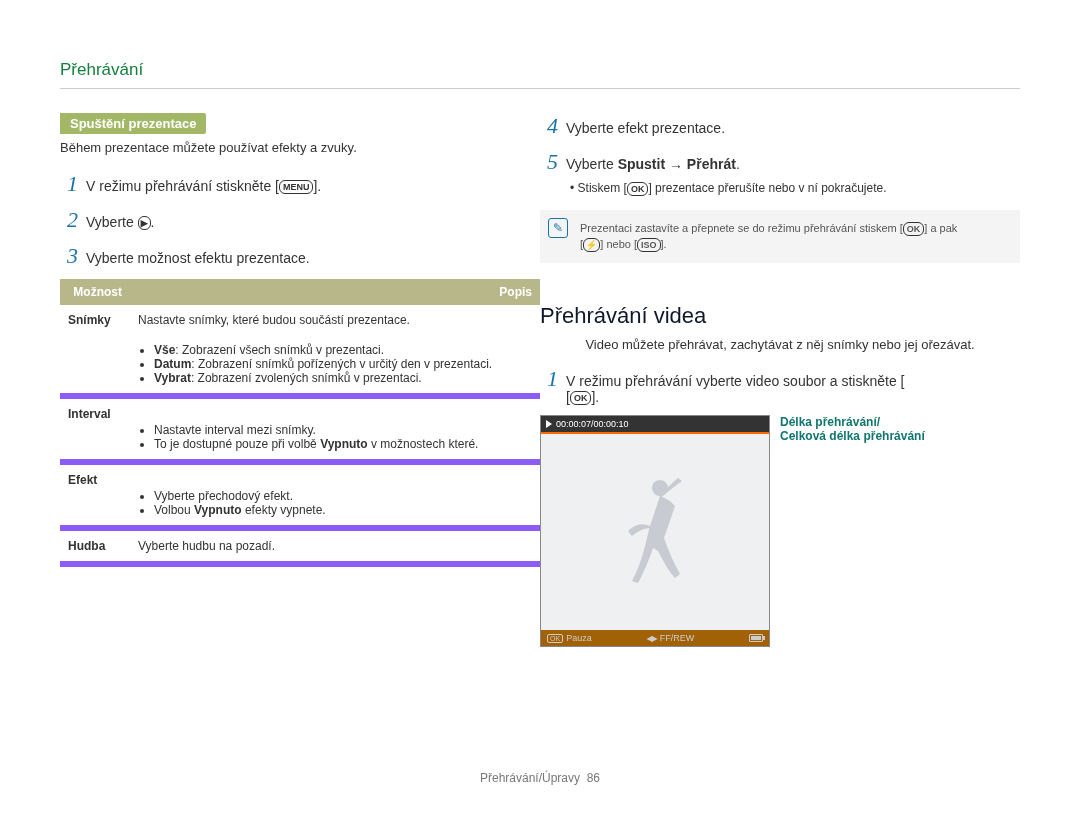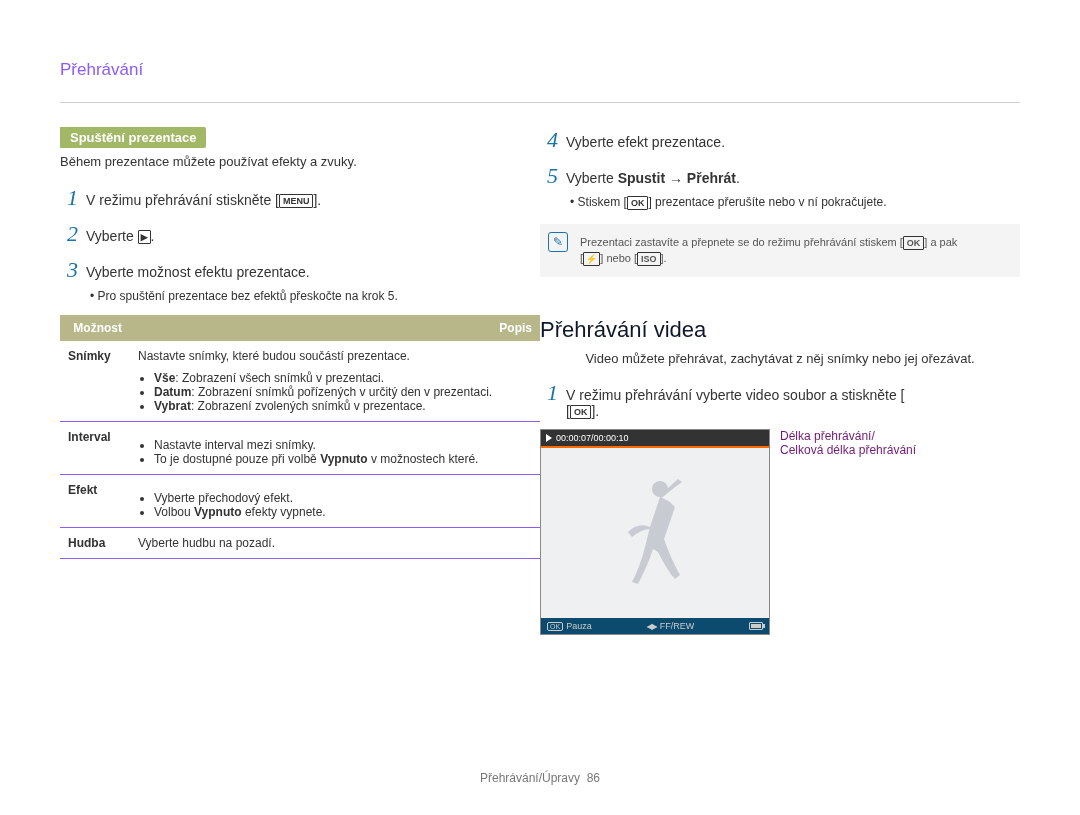--- a/index.html
+++ b/index.html
@@ -10,23 +10,23 @@
     background: #fff;
     width: 1080px;
     height: 815px;
     position: relative;
   }
   .page {
     padding: 60px 60px 30px 60px;
   }
   .header {
     font-size: 17px;
-    color: #8b5cf6;
+    color: #15803d;
     border-bottom: 1px solid #ccc;
-    padding-bottom: 22px;
+    padding-bottom: 8px;
     margin-bottom: 24px;
   }
   .columns {
     display: flex;
   }
   .col {
     flex: 1;
   }
   .tag {
     display: inline-block;
@@ -38,77 +38,77 @@
     border-radius: 0 2px 2px 0;
     margin-bottom: 6px;
   }
   .intro {
     margin-bottom: 16px;
   }
   .num-line { margin-bottom: 10px; display: flex; align-items: baseline; gap: 8px; }
   .big-num { font-size: 22px; color: #1a73a8; font-style: italic; font-family: Georgia, serif; width: 18px; text-align: right; flex-shrink: 0; }
   .step-text { font-size: 14px; }
   .icon-box {
-    display: inline-block; border: 1px solid #333; border-radius: 1px;
+    display: inline-block; border: 1px solid #333; border-radius: 6px;
     font-size: 9px; padding: 0 3px; font-weight: bold; vertical-align: middle;
     line-height: 12px; font-family: Arial;
   }
   .icon-box.tight { padding: 0 2px; }
   .sub-bullet { font-size: 12px; margin-left: 30px; margin-top: -4px; margin-bottom: 12px; }
   .opt-table { width: 100%; border-collapse: collapse; font-size: 12px; margin-top: 8px; }
   .opt-table th { background: #b7b78a; color: #fff; font-weight: bold; text-align: right; padding: 6px 8px; }
-  .opt-table td { border-bottom: 1px solid #8b5cf6; padding: 8px 8px; vertical-align: top; }
+  .opt-table td { border-bottom: 6px solid #8b5cf6; padding: 8px 8px; vertical-align: top; }
   .opt-table td:first-child { font-weight: bold; width: 70px; }
-  .opt-table ul { list-style: disc; padding-left: 16px; margin-top: 8px; }
+  .opt-table ul { list-style: disc; padding-left: 16px; margin-top: 16px; }
 
   .note-box {
     background: #f4f4f4; padding: 10px 12px 10px 40px; font-size: 11px;
     position: relative; color: #555; margin-top: 14px; line-height: 1.5;
   }
   .note-box .note-icon {
     position: absolute; left: 8px; top: 8px; width: 20px; height: 20px;
     border: 1.5px solid #1a73a8; border-radius: 3px; color: #1a73a8;
     display: flex; align-items: center; justify-content: center; font-size: 12px;
   }
   .section-h2 {
     font-size: 22px; color: #0f172a; font-weight: normal; margin: 40px 0 8px 0;
   }
   .vid-desc { margin-bottom: 14px; text-align: center; }
 
   .playback-fig {
     display: flex; gap: 10px; margin-top: 10px; align-items: flex-start;
   }
   .screen {
-    width: 230px; height: 206px; background: #eef0f2; border: 1px solid #888;
+    width: 230px; height: 232px; background: #eef0f2; border: 1px solid #888;
     position: relative; overflow: hidden;
   }
   .screen-top {
     background: #333; color: #fff; font-size: 9px; padding: 3px 5px;
     display: flex; align-items: center; gap: 4px;
   }
   .play-tri { width: 0; height: 0; border-left: 6px solid #fff; border-top: 4px solid transparent; border-bottom: 4px solid transparent; }
   .orange-bar { position: absolute; top: 16px; left: 0; right: -8px; height: 2px; background: #ff6a00; }
   .orange-bar::after { content: ''; position: absolute; right: -4px; top: -2px; width: 6px; height: 6px; background: #ff6a00; border-radius: 50%; }
   .dancer {
     position: absolute; left: 50%; top: 50%; transform: translate(-50%, -50%);
     width: 70px; height: 110px;
   }
   .dancer svg { width: 100%; height: 100%; }
   .screen-bottom {
-    position: absolute; bottom: 0; left: 0; right: 0; background: #0c4a6e;
+    position: absolute; bottom: 0; left: 0; right: 0; background: #a16207;
     color: #ccc; font-size: 9px; padding: 3px 6px; display: flex;
     justify-content: space-between; align-items: center;
   }
   .screen-bottom .btn { display: inline-flex; align-items: center; gap: 3px; }
   .ok-small { border: 1px solid #ccc; border-radius: 2px; font-size: 7px; padding: 0 2px; }
   .lr-small { font-size: 8px; letter-spacing: -1px; }
   .batt { width: 14px; height: 8px; border: 1px solid #ccc; border-radius: 1px; position: relative; }
   .batt::after { content: ''; position: absolute; right: -3px; top: 1px; width: 2px; height: 4px; background: #ccc; }
   .batt::before { content: ''; position: absolute; left: 1px; top: 1px; right: 1px; bottom: 1px; background: #ccc; }
-  .callout { font-size: 12px; color: #701a75; }
+  .callout { font-size: 12px; color: #0f766e; font-weight: bold; }
 
   .footer {
     position: absolute; bottom: 30px; left: 0; right: 0; text-align: center;
     font-size: 12px; color: #777;
   }
 </style>
 </head>
 <body>
 
 <div class="page">
@@ -131,36 +131,35 @@
         <span class="big-num">2</span>
         <span class="step-text">
           <span>Vyberte </span><span class="icon-box tight">▶</span><span>.</span>
         </span>
       </div>
 
       <div class="num-line">
         <span class="big-num">3</span>
         <span class="step-text">Vyberte možnost efektu prezentace.</span>
       </div>
-      <div class="sub-bullet">• <span>Pro spuštění prezentace bez efektů přeskočte na krok 5.</span></div>
 
       <table class="opt-table">
         <tbody>
             <tr>
           <th>Možnost</th>
           <th>Popis</th>
         </tr>
         <tr>
           <td>Snímky</td>
           <td>
             <span>Nastavte snímky, které budou součástí prezentace.</span>
             <ul>
               <li><b>Vše</b><span>: Zobrazení všech snímků v prezentaci.</span></li>
               <li><b>Datum</b><span>: Zobrazení snímků pořízených v určitý den v prezentaci.</span></li>
-              <li><b>Vybrat</b><span>: Zobrazení zvolených snímků v prezentace.</span></li>
+              <li><b>Vybrat</b><span>: Zobrazení zvolených snímků v prezentaci.</span></li>
             </ul>
           </td>
         </tr>
         <tr>
           <td>Interval</td>
           <td>
             <ul>
               <li>Nastavte interval mezi snímky.</li>
               <li><span>To je dostupné pouze při volbě </span><b>Vypnuto</b><span> v možnostech které.</span></li>
             </ul>

